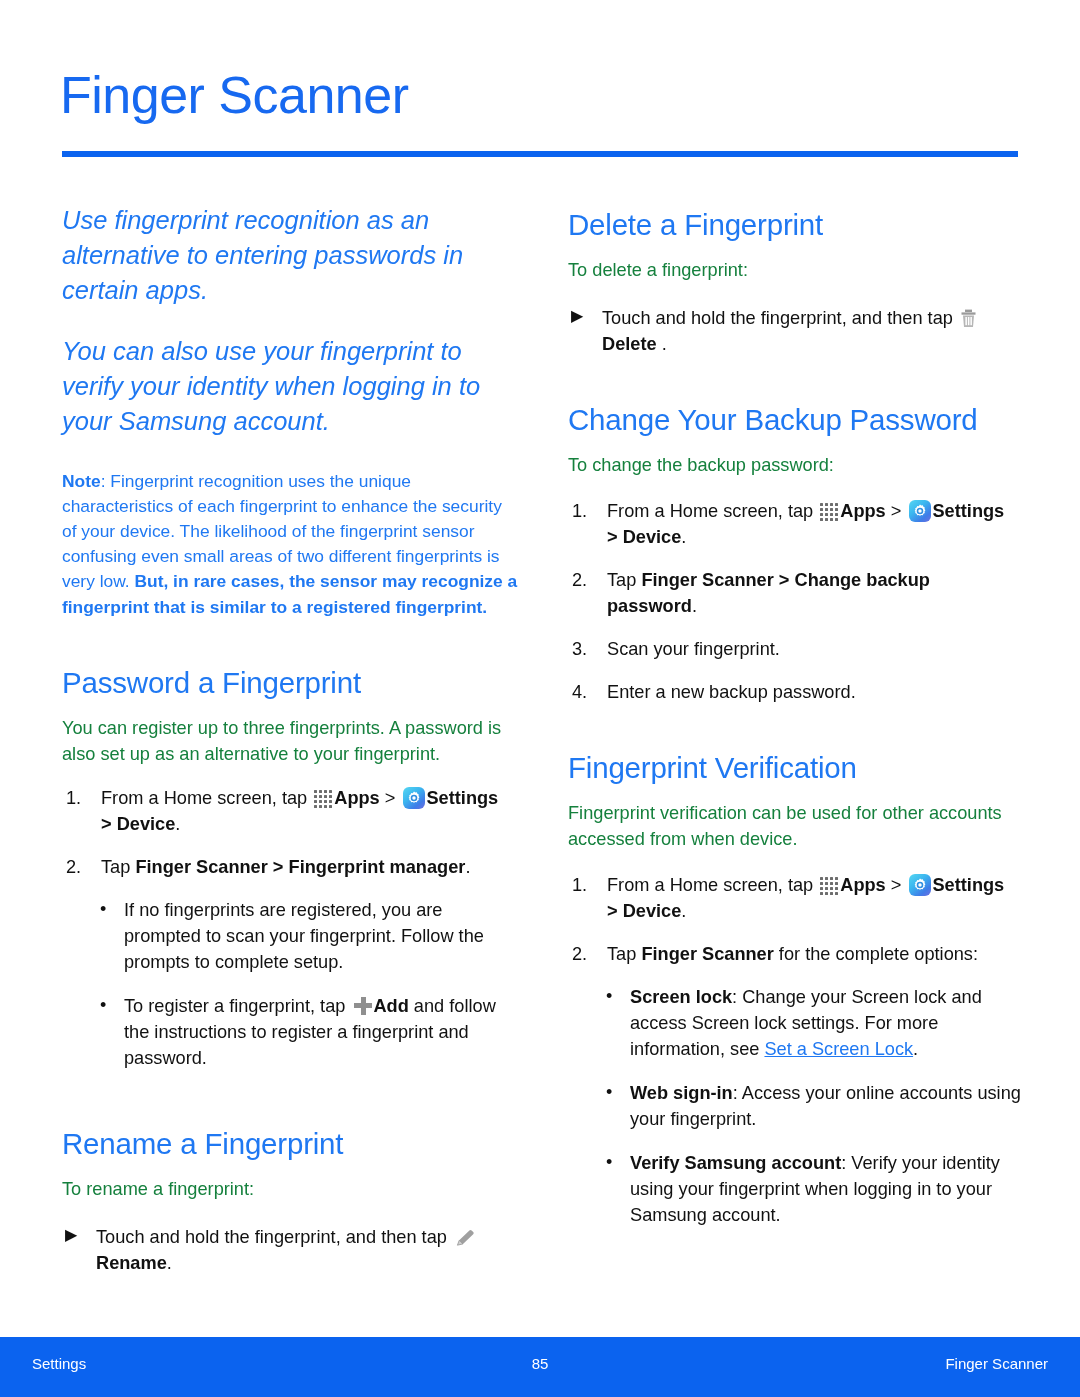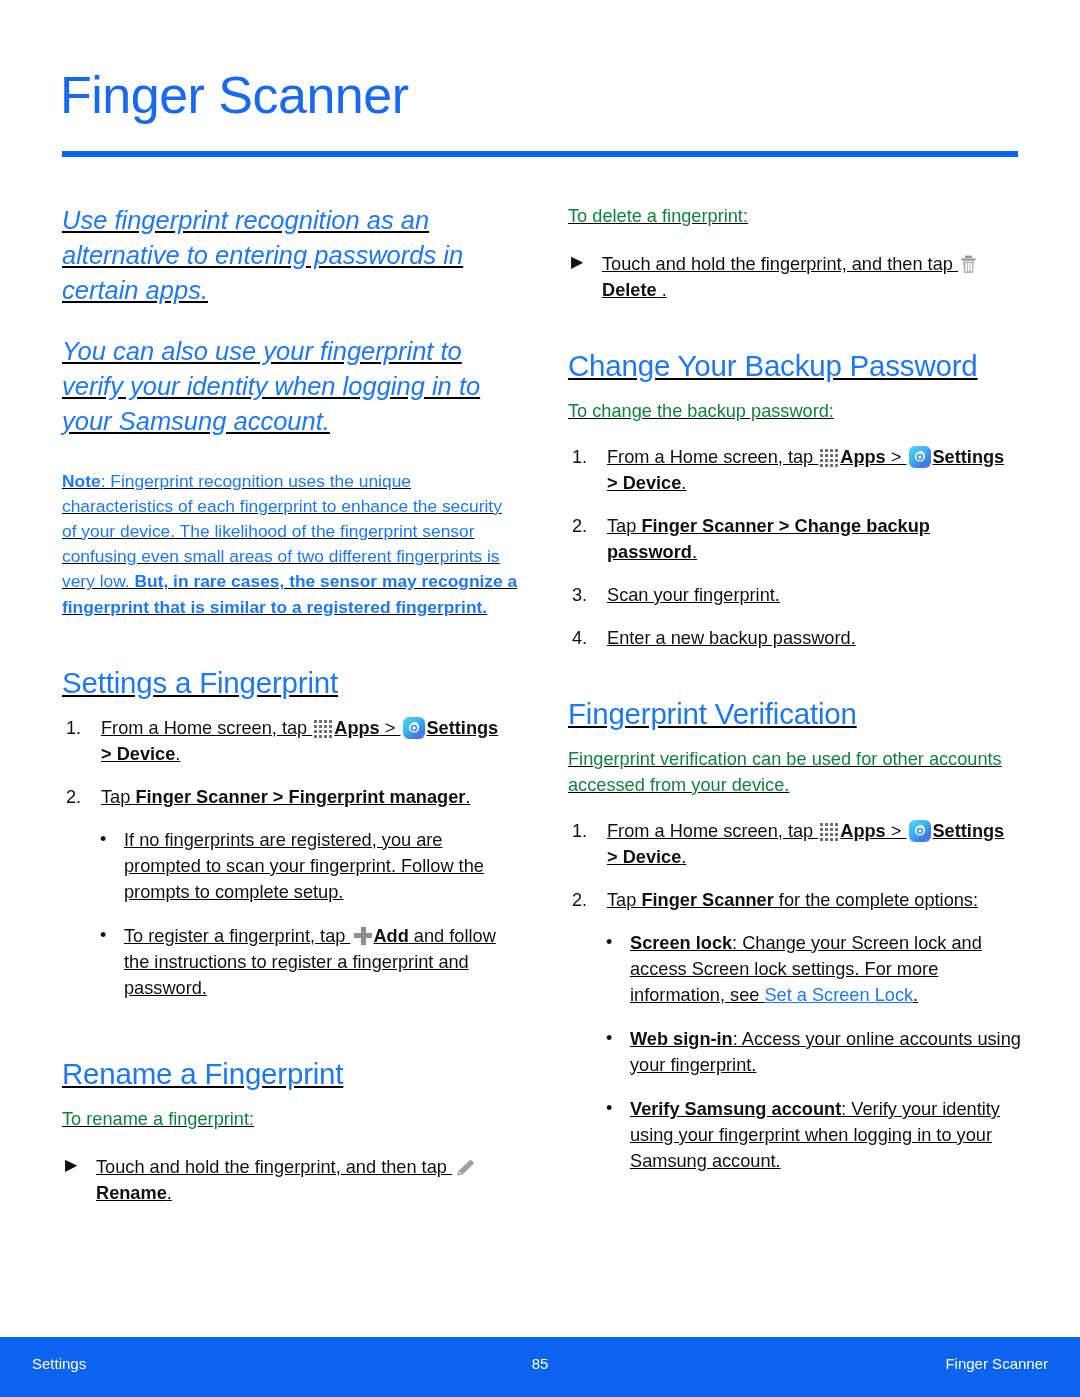--- a/index.html
+++ b/index.html
@@ -40,21 +40,20 @@
     width: 956px;
     height: 6px;
     background: #0b63ef;
   }
 
   
   .col {
     position: absolute;
     top: 203px;
     width: 456px;
-    text-decoration: underline;
   }
   .col-left  { left: 62px; }
   .col-right { left: 568px; }
 
   
   .lead {
     color: #1f78f2;
     font-style: italic;
     font-size: 25.5px;
     line-height: 1.37;
@@ -262,21 +261,22 @@
 
   <div class="col col-left">
 
     <p class="lead">Use fingerprint recognition as an alternative to entering passwords in certain apps.</p>
     <p class="lead second">You can also use your fingerprint to verify your identity when logging in to your Samsung account.</p>
 
     <p class="note">
       <b>Note</b><span>: </span><span>Fingerprint recognition uses the unique characteristics of each fingerprint to enhance the security of your device. The likelihood of the fingerprint sensor confusing even small areas of two different fingerprints is very low. </span><b>But, in rare cases, the sensor may recognize a fingerprint that is similar to a registered fingerprint.</b>
     </p>
 
-    <h2 class="sec" style="margin-top:46px;">Settings a Fingerprint</h2>
+    <h2 class="sec" style="margin-top:46px;">Password a Fingerprint</h2>
+    <p class="body">You can register up to three fingerprints. A password is also set up as an alternative to your fingerprint.</p>
 
     <ol class="steps">
       <li>
         <span class="num">1.</span><span>From a Home screen, tap </span><span class="icn icn-apps">
           <i style="left:0px;top:0px"></i><i style="left:5px;top:0px"></i><i style="left:10px;top:0px"></i><i style="left:15px;top:0px"></i>
           <i style="left:0px;top:5px"></i><i style="left:5px;top:5px"></i><i style="left:10px;top:5px"></i><i style="left:15px;top:5px"></i>
           <i style="left:0px;top:10px"></i><i style="left:5px;top:10px"></i><i style="left:10px;top:10px"></i><i style="left:15px;top:10px"></i>
           <i style="left:0px;top:15px"></i><i style="left:5px;top:15px"></i><i style="left:10px;top:15px"></i><i style="left:15px;top:15px"></i>
         </span><b>Apps</b><span> &gt; </span><span class="icn icn-settings">
           <svg class="gear" viewBox="0 0 16 16">
@@ -310,20 +310,21 @@
             <path d="M5.2 11.3l3.8 3.6-5.6 1.3z" fill="#cfcfcf" stroke="#8d8d8d" stroke-width="0.7"></path>
           </svg>
         </span><b>Rename</b><span>.</span>
       </li>
     </ul>
 
   </div>
 
   <div class="col col-right">
 
+    <h2 class="sec" style="margin-top:5px;">Delete a Fingerprint</h2>
     <p class="body" style="margin-bottom:22px;">To delete a fingerprint:</p>
     <ul class="arrow">
       <li>
         <span class="arw">▶</span><span>Touch and hold the fingerprint, and then tap </span><span class="icn icn-trash">
           <svg viewBox="0 0 17 19">
             <rect x="5" y="0.6" width="7" height="2.4" fill="#9a9a9a"></rect>
             <rect x="1.5" y="3.4" width="14" height="2.3" fill="#9a9a9a"></rect>
             <path d="M3 6.4h11l-1 11.6H4z" fill="#b6b6b6"></path>
             <rect x="5.4" y="8" width="1.5" height="8.2" fill="#ffffff"></rect>
             <rect x="7.9" y="8" width="1.5" height="8.2" fill="#ffffff"></rect>
@@ -356,21 +357,21 @@
       </li>
       <li>
         <span class="num">3.</span><span>Scan your fingerprint.</span>
       </li>
       <li>
         <span class="num">4.</span><span>Enter a new backup password.</span>
       </li>
     </ol>
 
     <h2 class="sec" style="margin-top:46px;">Fingerprint Verification</h2>
-    <p class="body" style="margin-bottom:20px;">Fingerprint verification can be used for other accounts accessed from your device.</p>
+    <p class="body" style="margin-bottom:20px;">Fingerprint verification can be used for other accounts accessed from when device.</p>
 
     <ol class="steps">
       <li>
         <span class="num">1.</span><span>From a Home screen, tap </span><span class="icn icn-apps">
           <i style="left:0px;top:0px"></i><i style="left:5px;top:0px"></i><i style="left:10px;top:0px"></i><i style="left:15px;top:0px"></i>
           <i style="left:0px;top:5px"></i><i style="left:5px;top:5px"></i><i style="left:10px;top:5px"></i><i style="left:15px;top:5px"></i>
           <i style="left:0px;top:10px"></i><i style="left:5px;top:10px"></i><i style="left:10px;top:10px"></i><i style="left:15px;top:10px"></i>
           <i style="left:0px;top:15px"></i><i style="left:5px;top:15px"></i><i style="left:10px;top:15px"></i><i style="left:15px;top:15px"></i>
         </span><b>Apps</b><span> &gt; </span><span class="icn icn-settings">
           <svg class="gear" viewBox="0 0 16 16">

